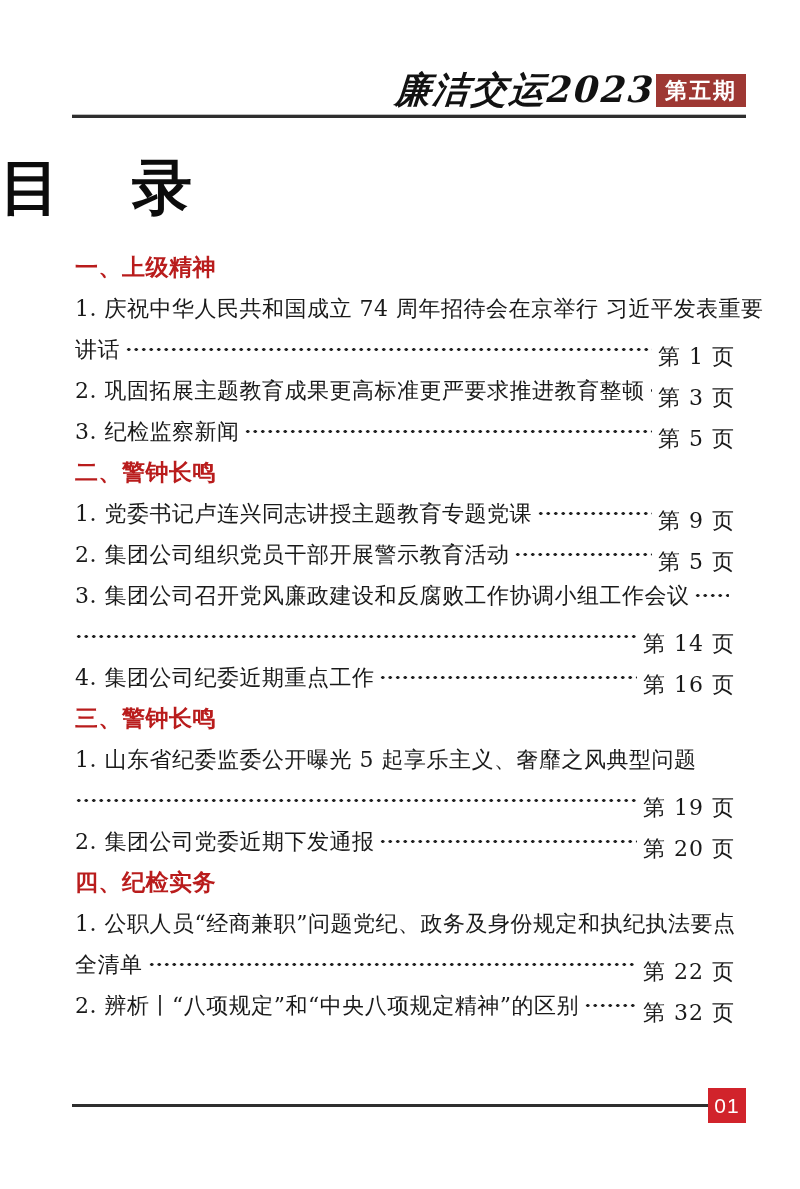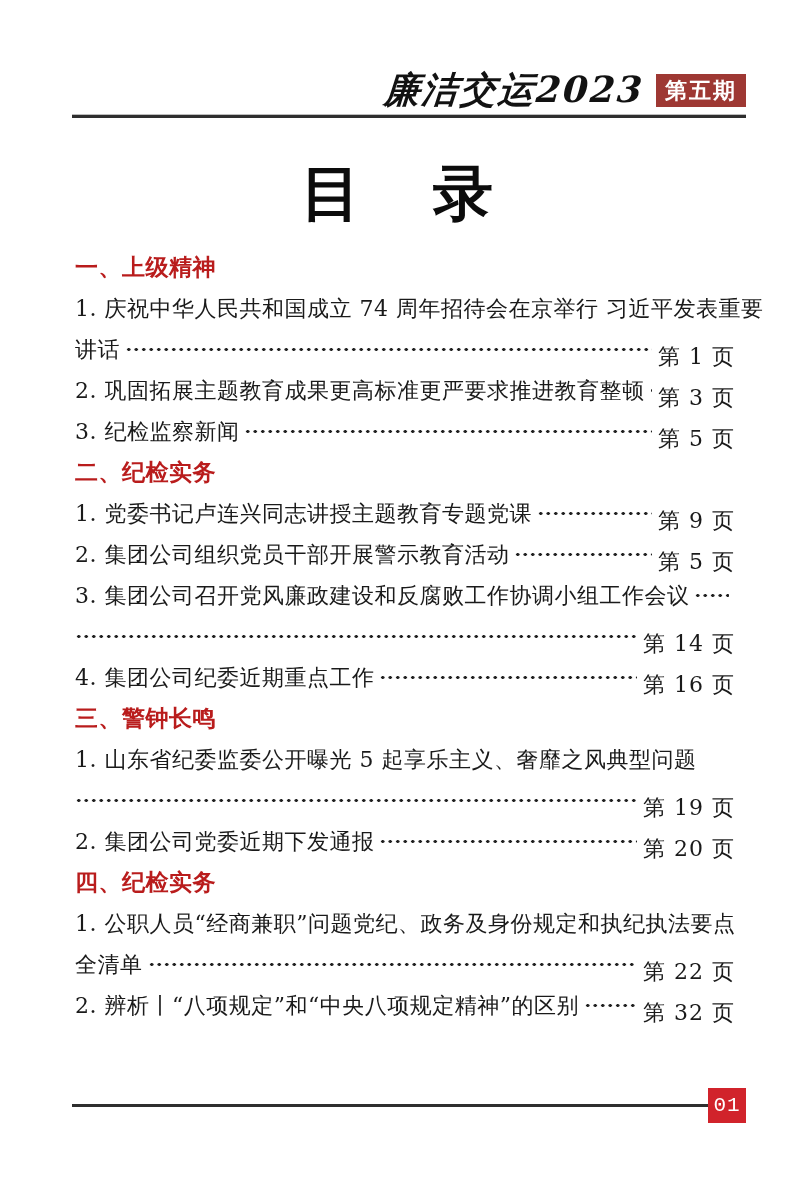--- a/index.html
+++ b/index.html
@@ -19,38 +19,38 @@
     display: flex; justify-content: flex-end; align-items: center;
   }
   .brand {
     font-family: "DejaVu Serif", "Liberation Serif", serif;
     font-weight: 700; font-style: italic;
     font-size: 36px; letter-spacing: 2px;
     color: #121212;
     transform: skewX(-4deg);
   }
   .issue-badge {
-    margin-left: 12px;
+    margin-left: 1px;
     background: #9e3833; color: #ffffff;
     font-family: "DejaVu Serif", "Liberation Serif", serif;
     font-weight: 700; font-size: 22px;
     padding: 3px 9px 4px 9px;
     letter-spacing: 2px;
     line-height: 1.2;
   }
   .header-rule {
     position: absolute; left: 72px; right: 54px; top: 114px;
     height: 3px; background: #2e2e2e;
     border-top: 1px solid #bdbdbd;
   }
 
   
   .doc-title {
     position: absolute; left: 0; right: 0; top: 148px;
-    margin: 6px; text-align: center;
+    margin: 0; text-align: left;
     font-family: "DejaVu Serif", "Liberation Serif", serif;
     font-size: 60px; font-weight: 700;
     letter-spacing: 6px;
     color: #0c0c0c;
   }
 
   
   .toc {
     position: absolute; left: 75px; top: 247px; width: 660px;
   }
@@ -79,21 +79,21 @@
 
   
   .footer-rule {
     position: absolute; left: 72px; right: 54px; top: 1104px;
     height: 3px; background: #2e2e2e;
   }
   .page-badge {
     position: absolute; right: 54px; top: 1088px;
     width: 38px; height: 35px;
     background: #d1232b; color: #ffffff;
-    font-family: Liberation Mono, monospace;
+    font-family: Liberation Sans, sans-serif;
     font-size: 21px; font-weight: 400;
     display: flex; align-items: center; justify-content: center;
     letter-spacing: 1px;
   }
 </style>
 </head>
 <body>
 
 <div class="page">
 
@@ -127,21 +127,21 @@
       <span class="pg">第 3 页</span>
     </div>
 
     <div class="row">
       <span class="t">3. 纪检监察新闻</span>
       <span class="dots"></span>
       <span class="pg">第 5 页</span>
     </div>
 
     <div class="row section">
-        <span class="t">二、纪检实务</span>
+        <span class="t">二、警钟长鸣</span>
       </div>
 
     <div class="row">
       <span class="t">1. 党委书记卢连兴同志讲授主题教育专题党课</span>
       <span class="dots"></span>
       <span class="pg">第 9 页</span>
     </div>
 
     <div class="row">
       <span class="t">2. 集团公司组织党员干部开展警示教育活动</span>

